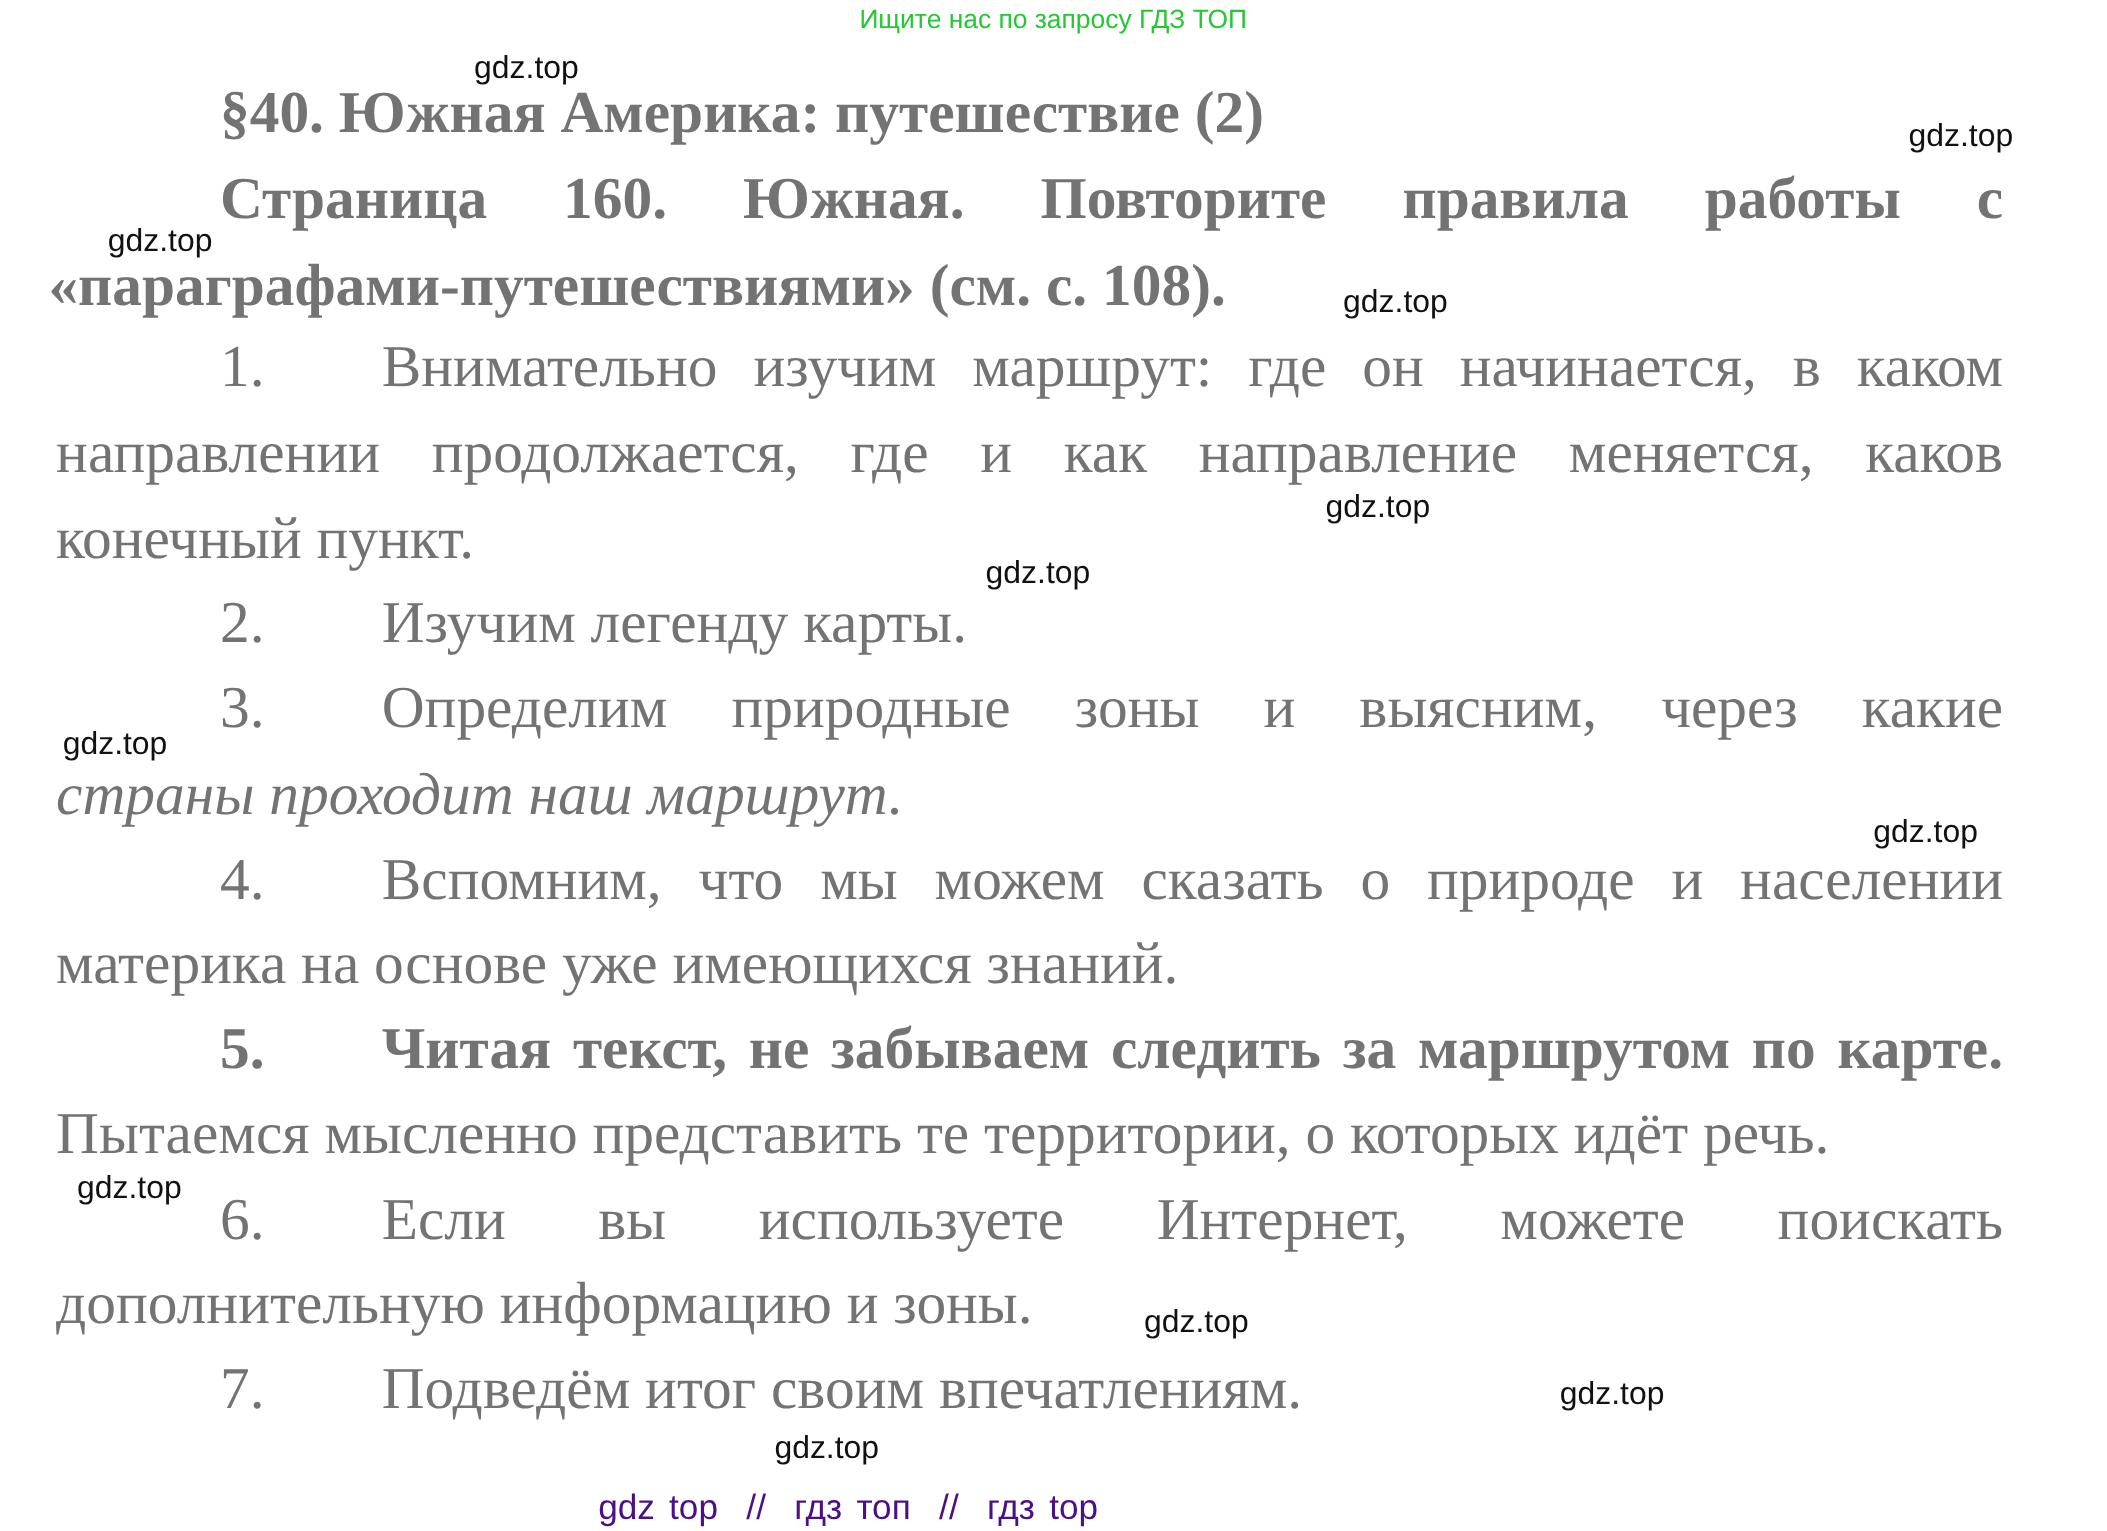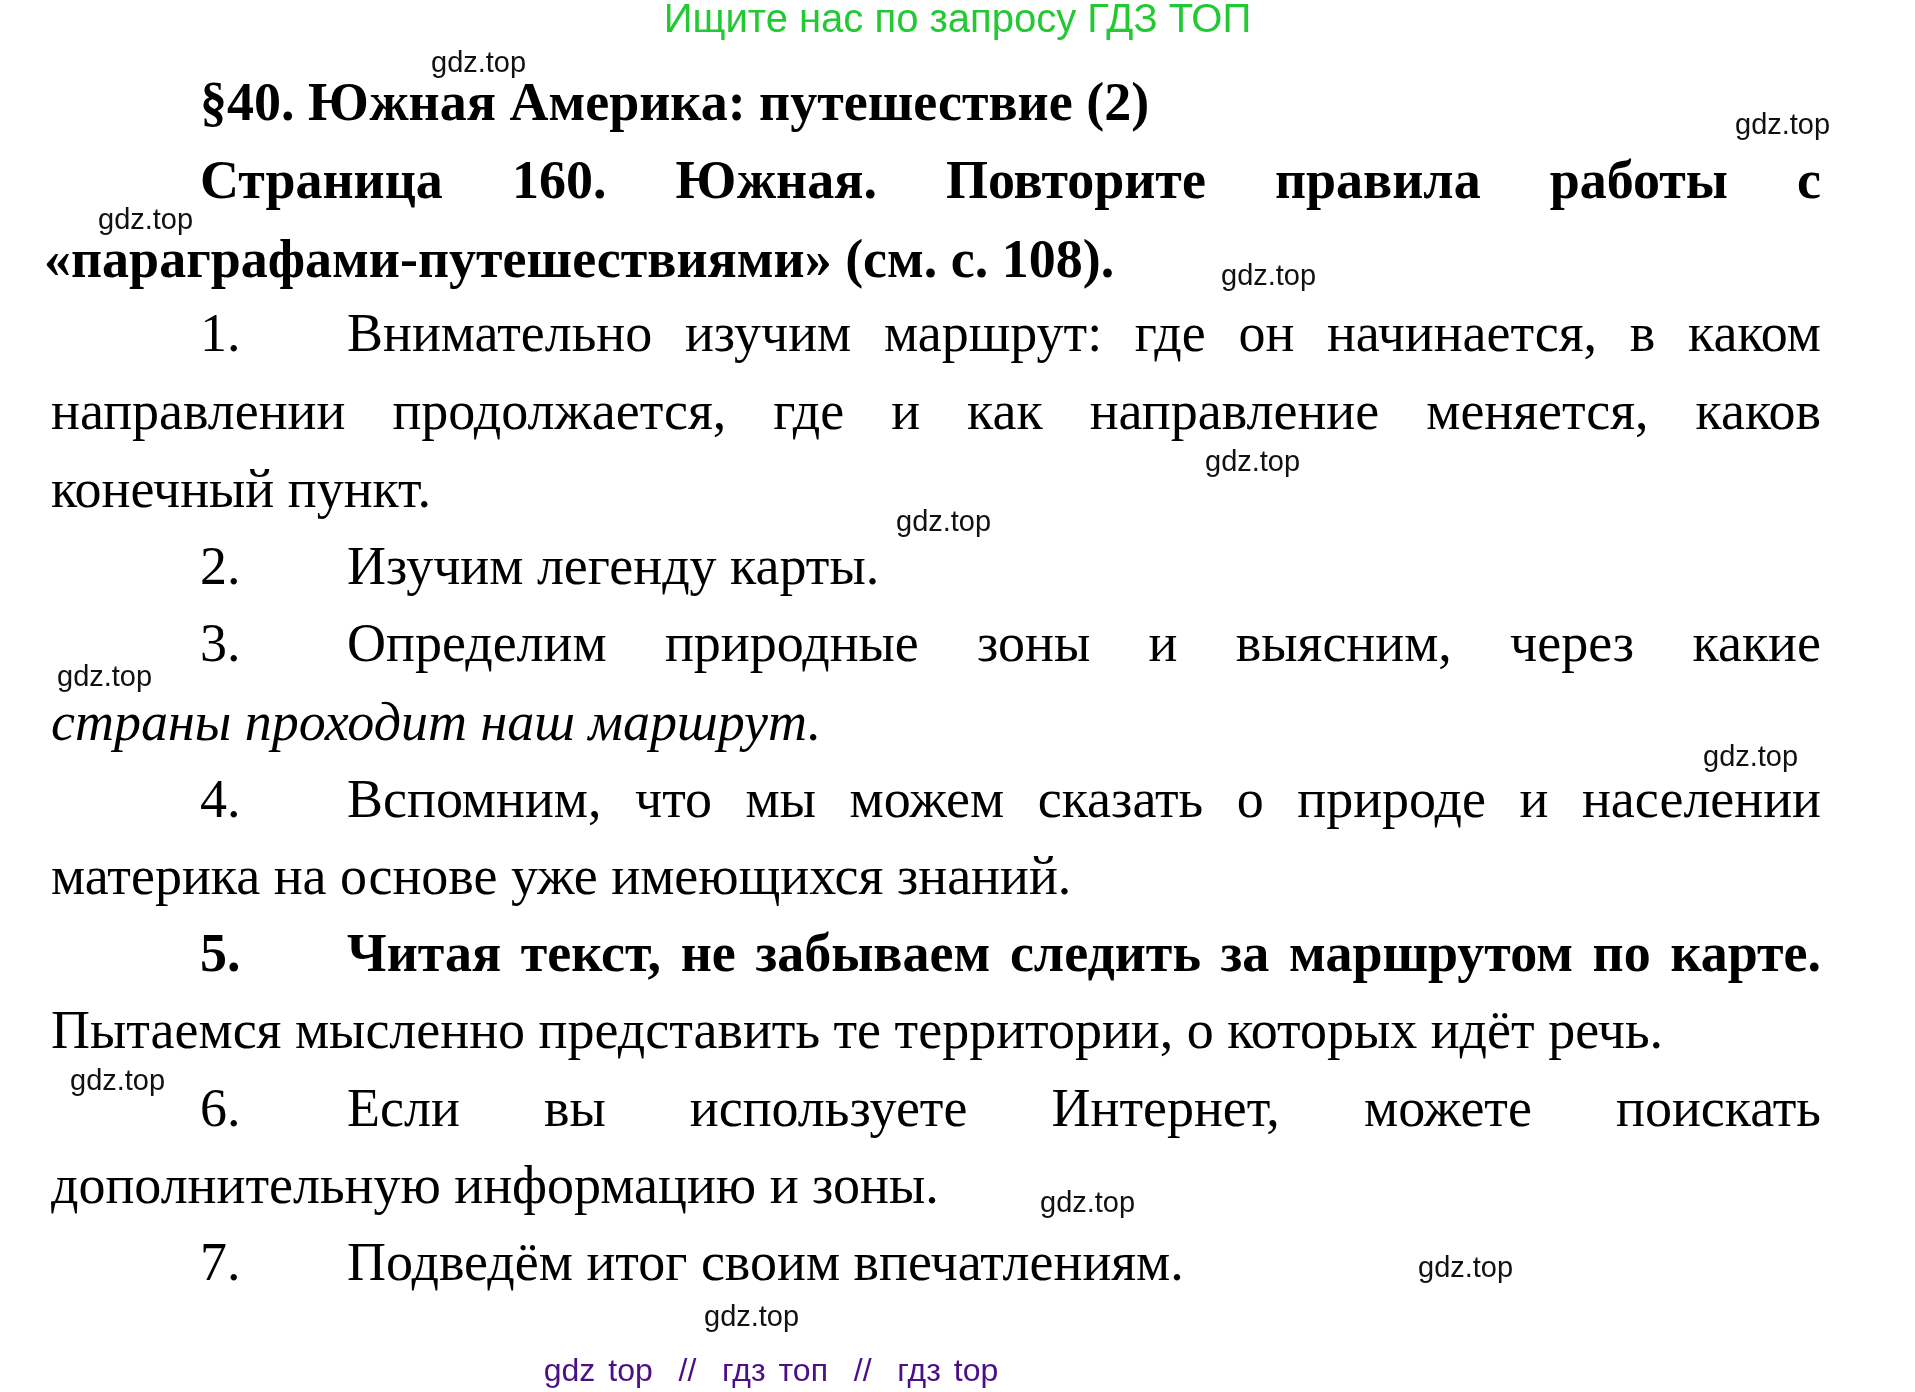--- a/index.html
+++ b/index.html
@@ -1,23 +1,23 @@
 <!DOCTYPE html>
 <html><head>
 <meta charset="utf-8">
 <style>
   html, body { margin: 0; padding: 0; background: #ffffff; }
   body { width: 1915px; height: 1392px; position: relative; overflow: hidden; }
   .abs { position: absolute; white-space: nowrap; }
   .top-banner {
     left: 0; width: 1915px; top: 0; text-align: center;
-    font-family: "Liberation Sans", sans-serif; font-size: 40px; color: #22c933;
+    font-family: "Liberation Sans", sans-serif; font-size: 24px; color: #22c933;
     line-height: 36px;
   }
-  .serif { font-family: "Liberation Serif", serif; color: #000000; }
+  .serif { font-family: "Liberation Serif", serif; color: #737373; }
   .title { font-weight: bold; font-size: 54px; line-height: 60px; }
   .heading { font-weight: bold; font-size: 54px; line-height: 60px; }
   .body { font-size: 54px; line-height: 60px; }
   .justify-line { left: 51px; width: 1770px; text-align: justify; text-align-last: justify; white-space: normal; }
   .wm {
     font-family: "Liberation Sans", sans-serif; font-size: 29px; color: #111;
     line-height: 32px;
   }
   .footer {
     left: 0; width: 1542px; top: 1352px; text-align: center;

